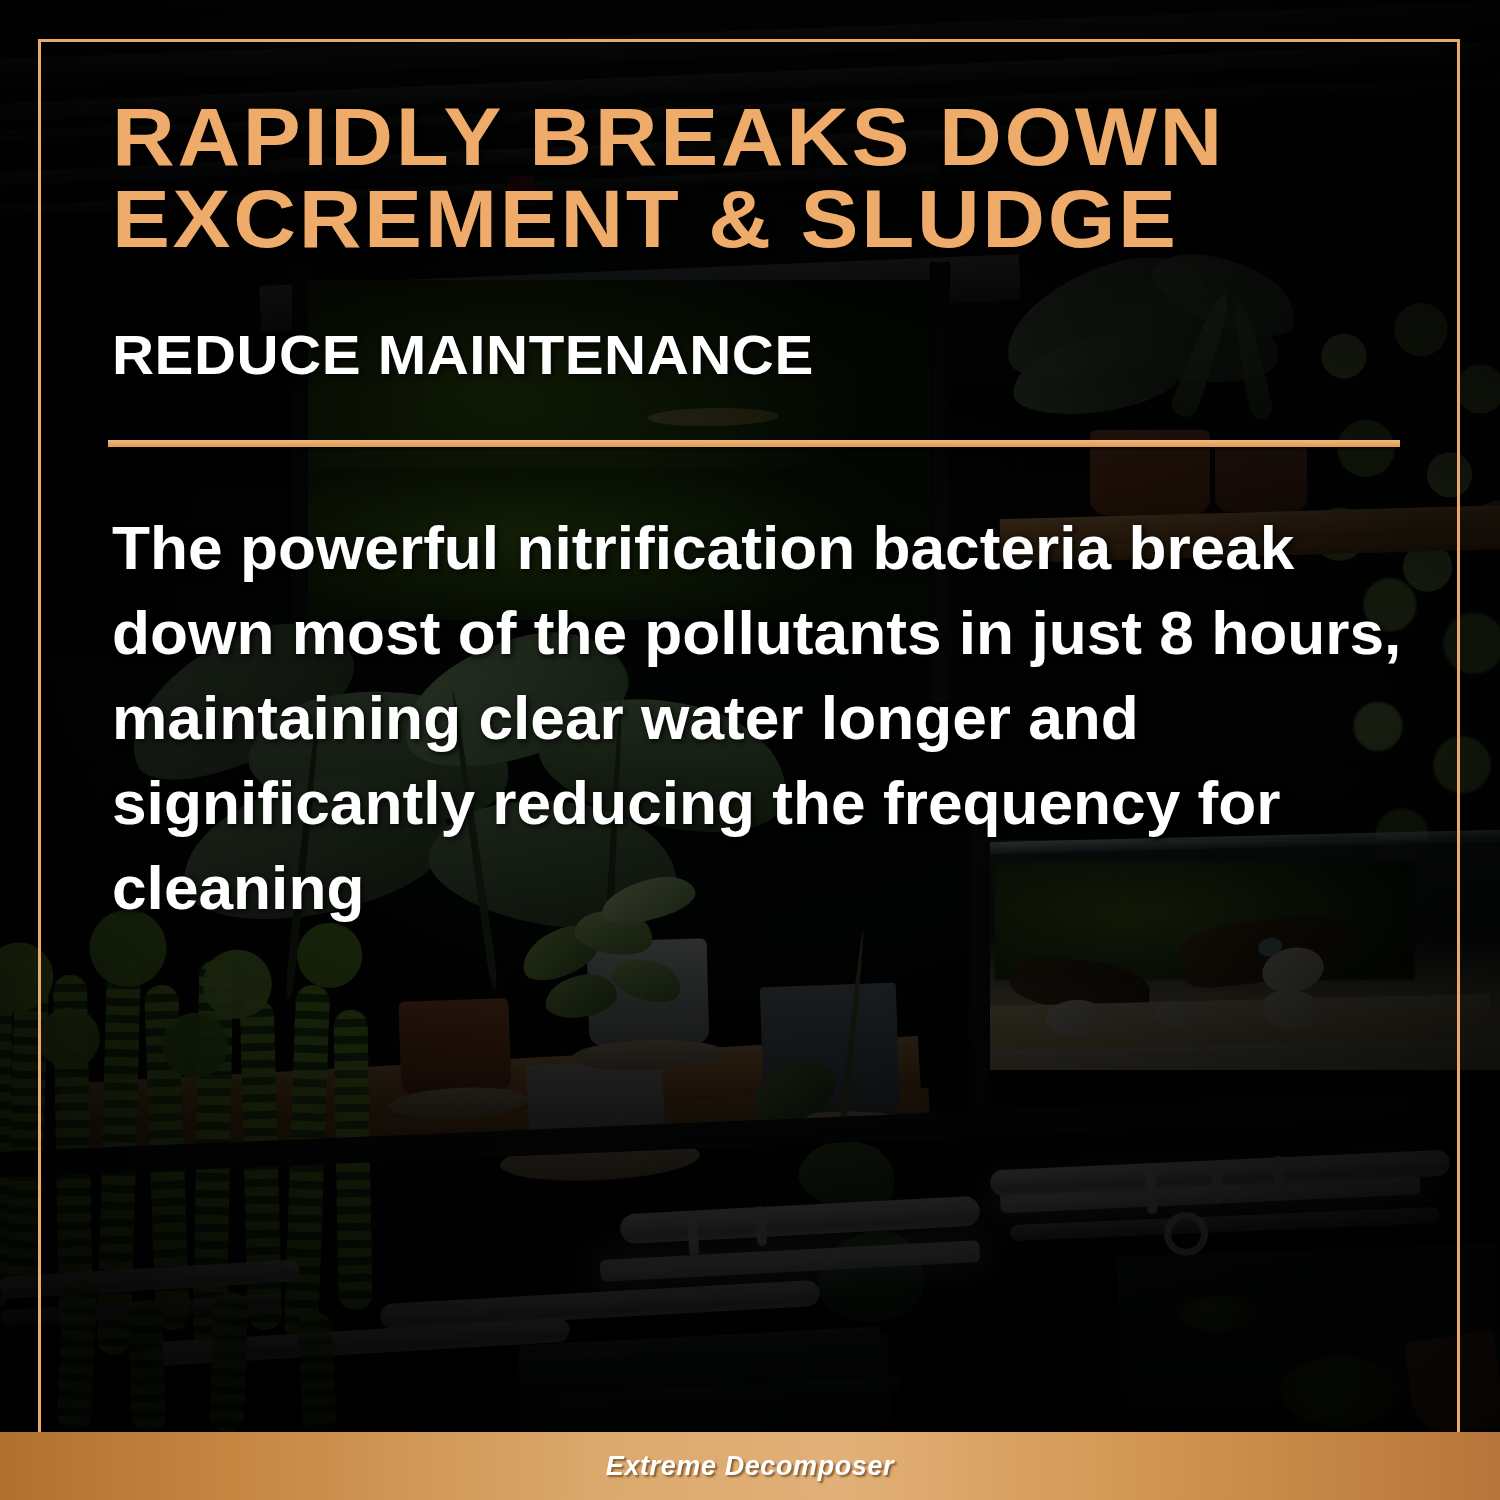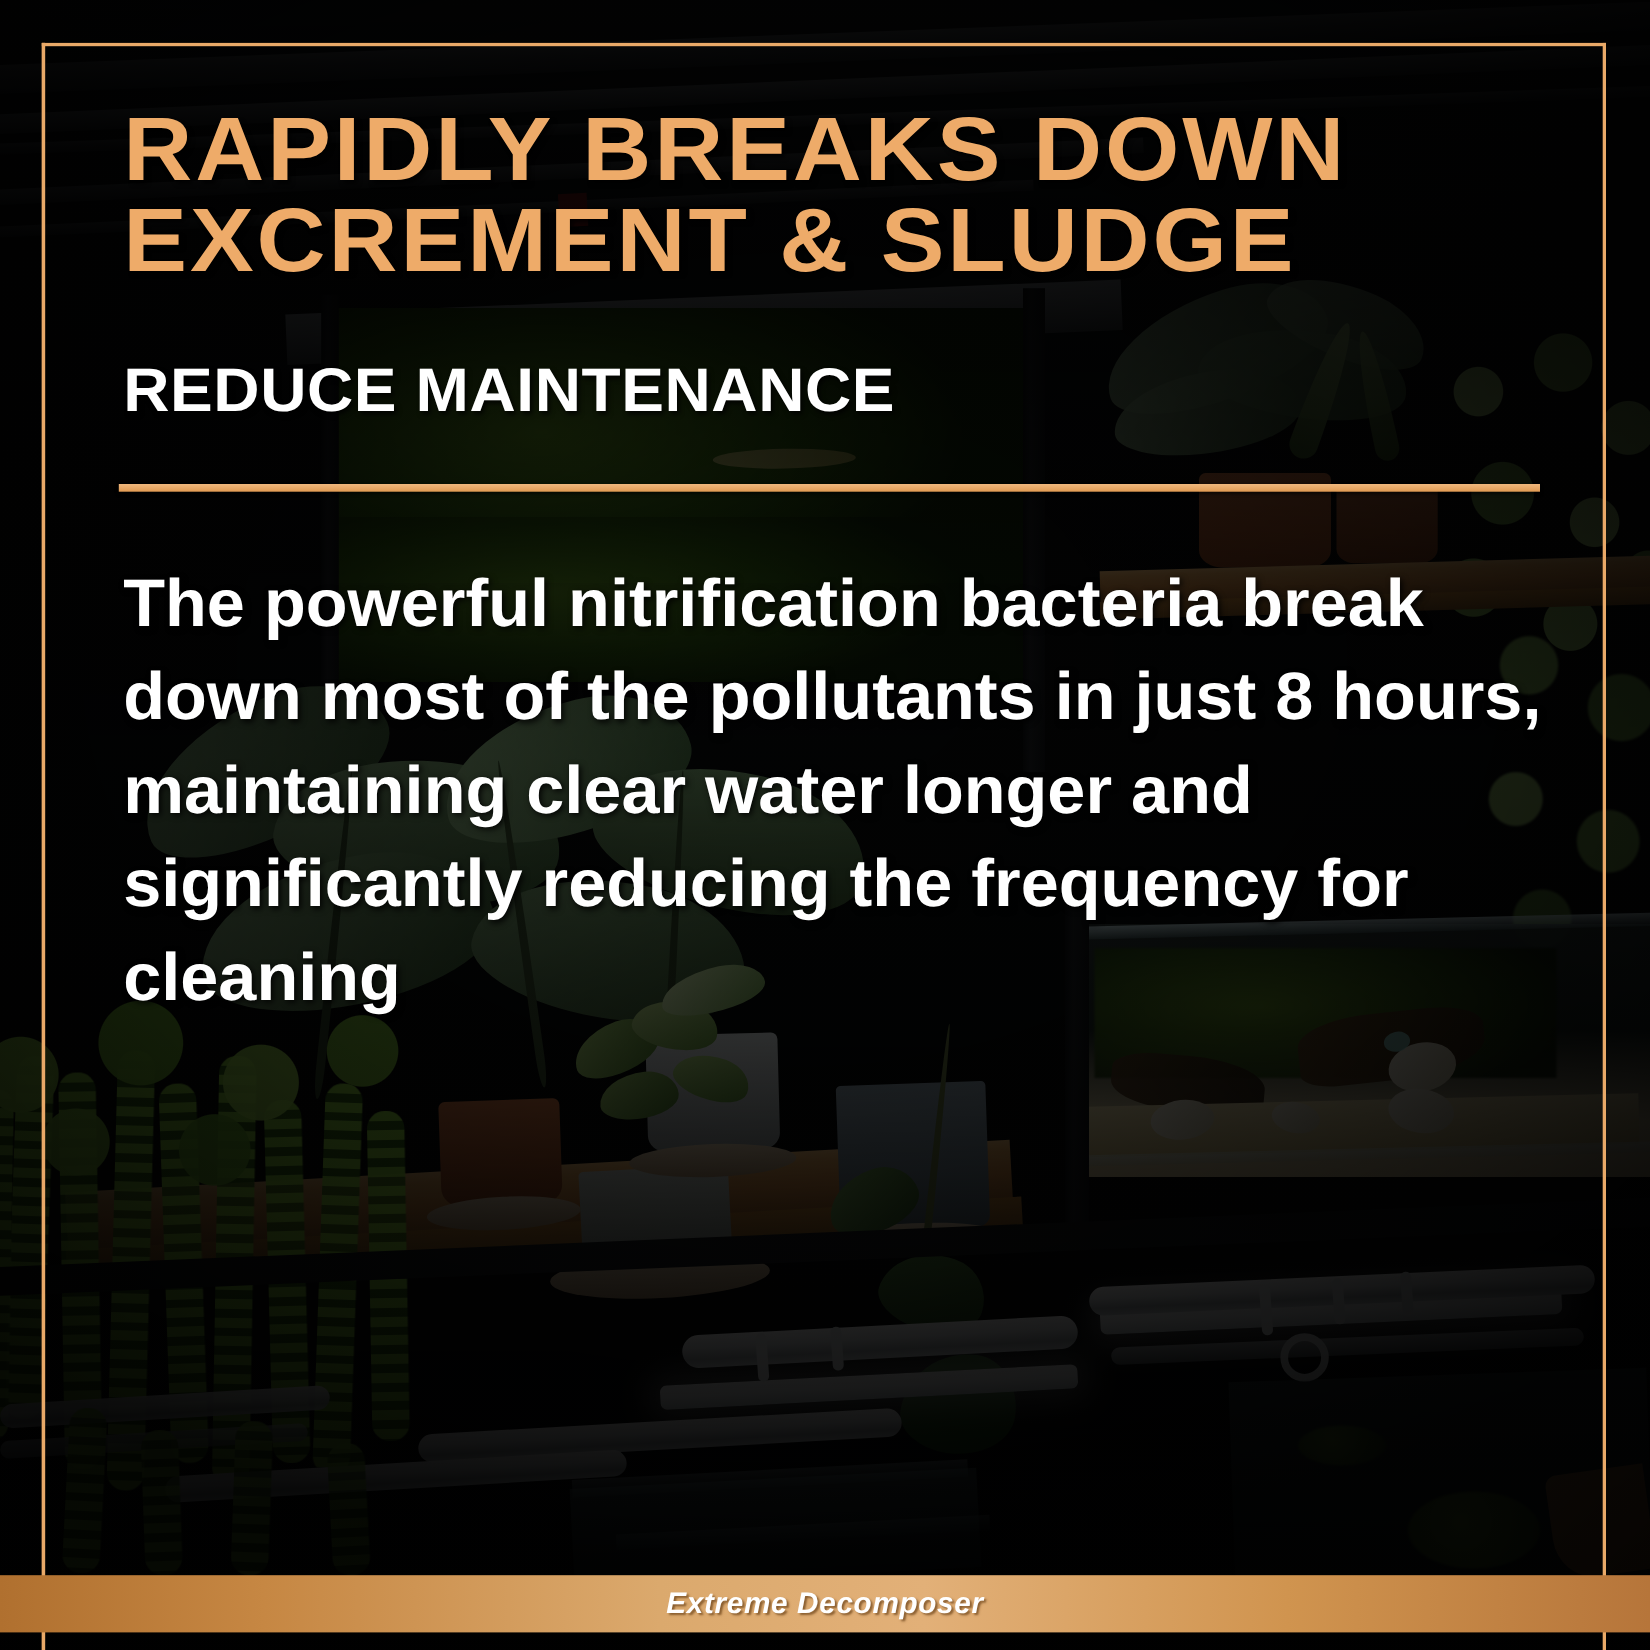--- a/index.html
+++ b/index.html
@@ -134,21 +134,21 @@
     color:#ffffff;
     font-family:"Liberation Sans Narrow","Liberation Sans", sans-serif;
     font-weight:bold; font-size:61px; line-height:85px;
     letter-spacing:0px;
     text-shadow:2px 2px 6px rgba(0,0,0,.9);
     transform:scaleX(1.02); transform-origin:left top;
   }
 
   
   .footer{
-    position:absolute; left:0; right:0; top:1432px; height:52px;
+    position:absolute; left:0; right:0; top:1432px; height:68px;
     background:linear-gradient(90deg,#b2702f 0%,#c4833d 14%,#d7a064 38%,#e0ad74 55%,#d59council 60%,#cf9457 76%,#b8763a 100%);
   }
   .footer-inner{
     position:absolute; inset:0;
     background:linear-gradient(90deg,#b0702f 0%,#c68743 16%,#dba96d 40%,#e2b078 56%,#d0944f 78%,#b6753a 100%);
   }
   .footer-text{
     position:absolute; left:0; right:0; top:50%; transform:translateY(-50%);
     text-align:center; color:#ffffff;
     font-family:"Liberation Sans Narrow","Liberation Sans", sans-serif;

